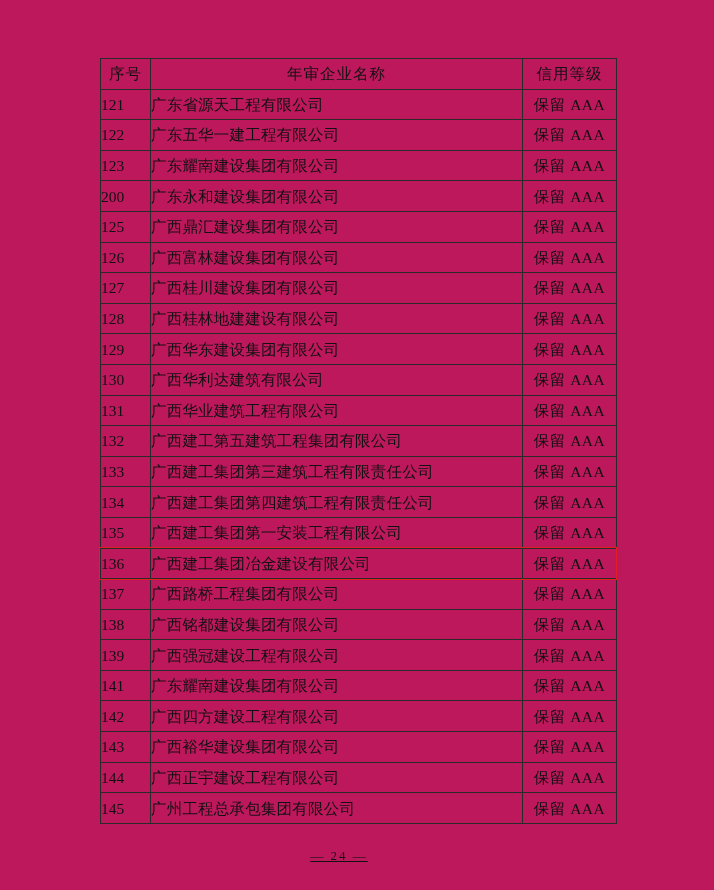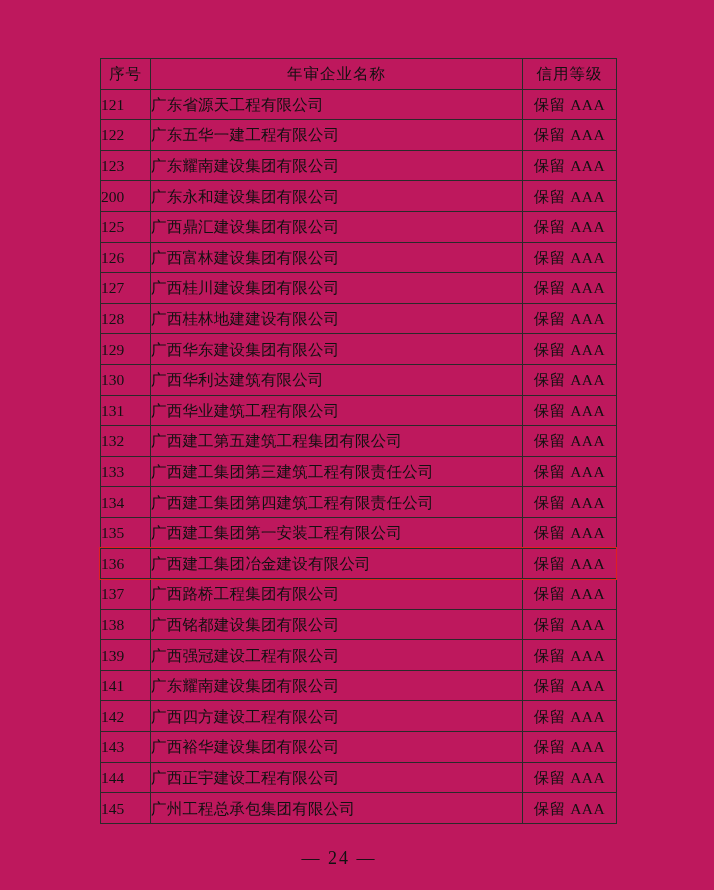--- a/index.html
+++ b/index.html
@@ -95,23 +95,24 @@
     box-sizing: border-box;
     pointer-events: none;
   }
 
   .footer {
     position: absolute;
     left: 0;
     top: 848px;
     width: 678px;
     text-align: center;
-    font-size: 18px;
+    font-size: 13px;
     letter-spacing: 2px;
     color: #111;
+    text-decoration: underline;
   }
 </style>
 </head>
 <body>
 
 <div class="page">
 
   <div class="table-wrap">
     <table class="doc-table">
       <colgroup>

